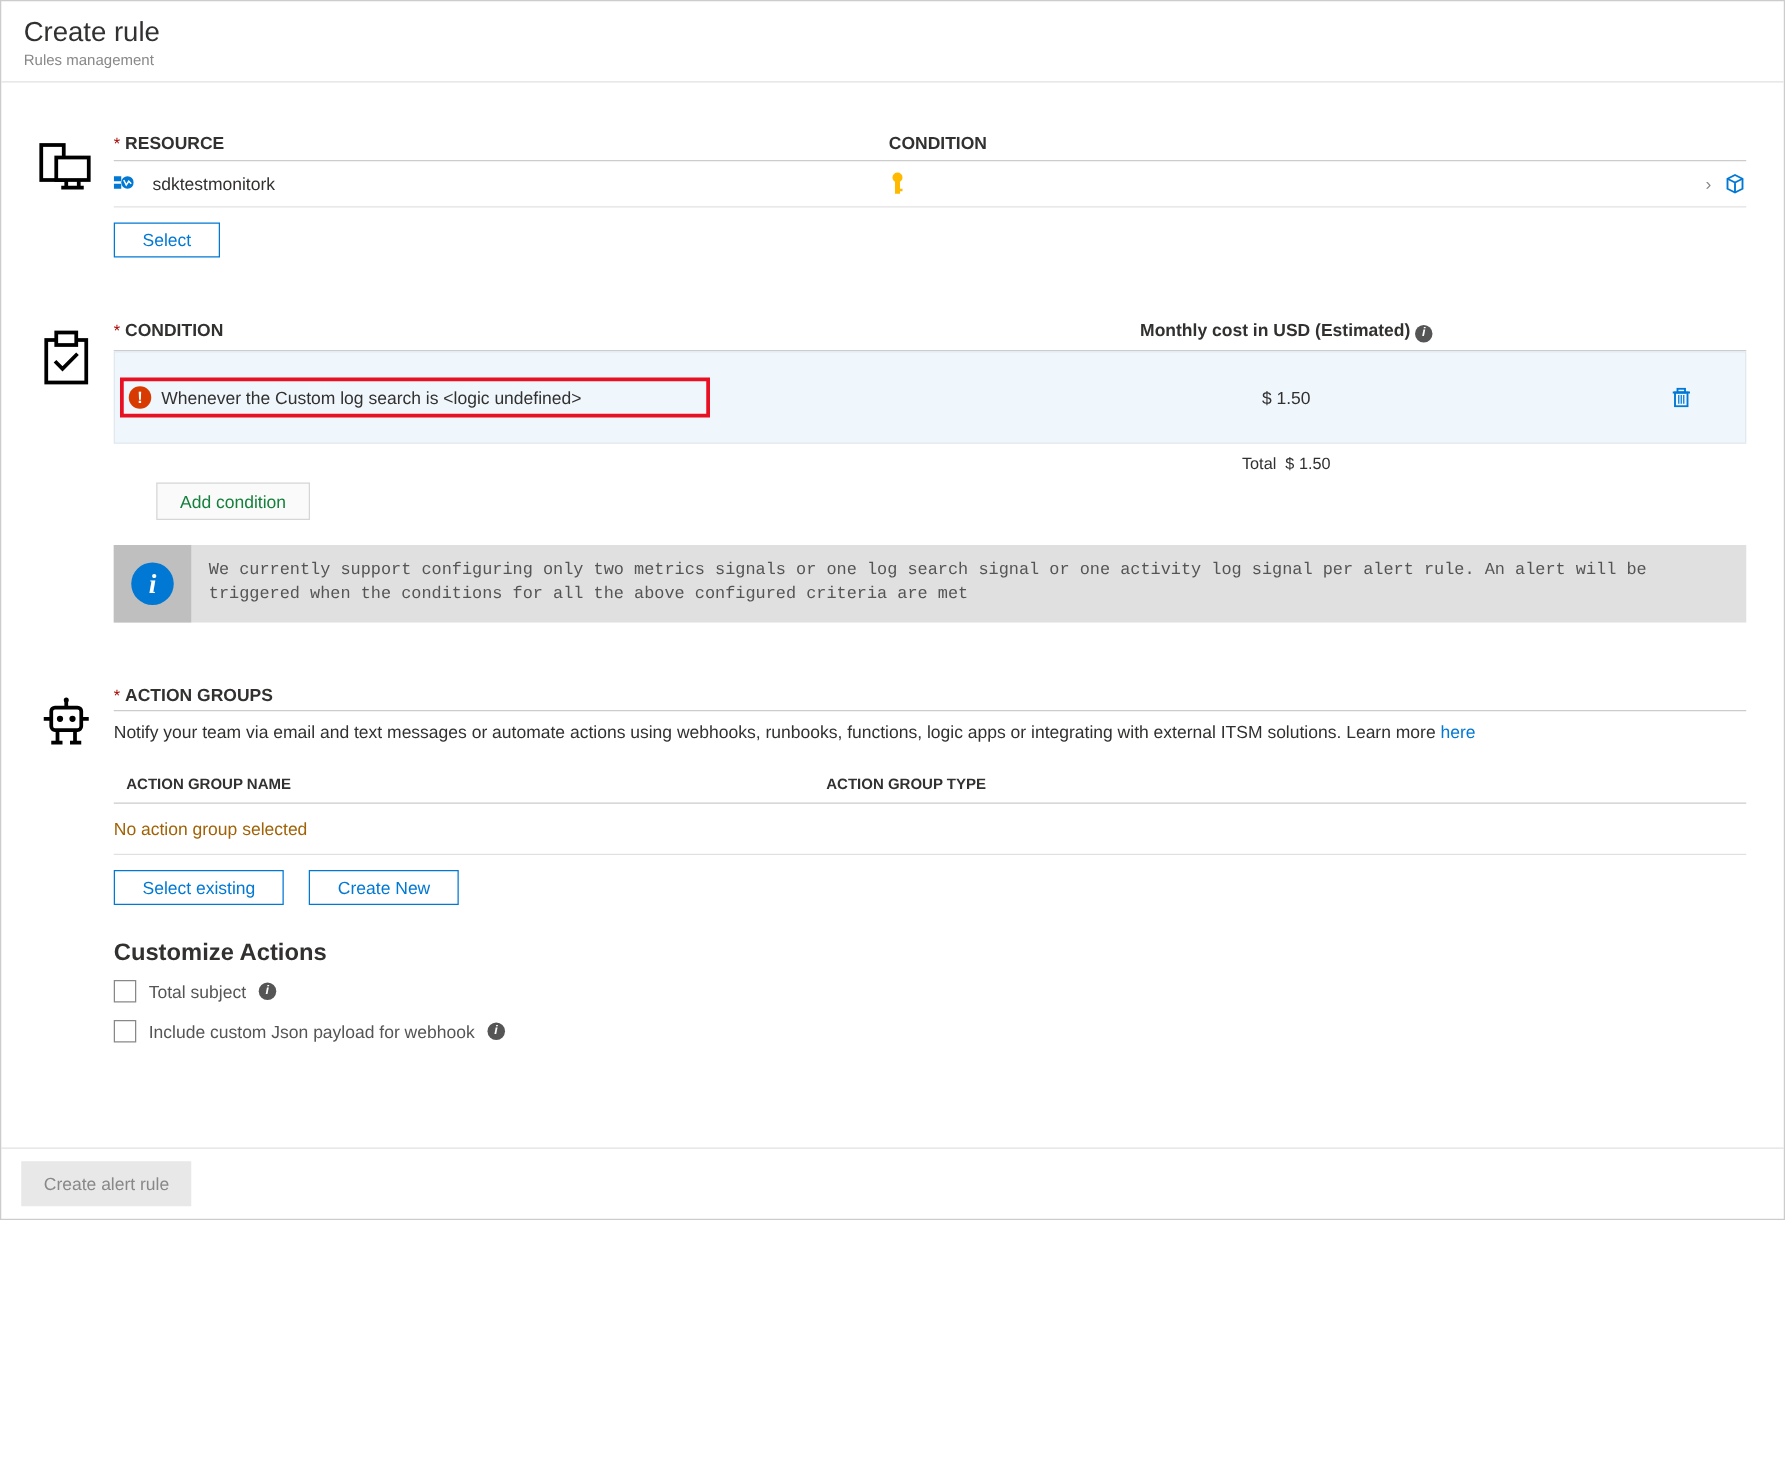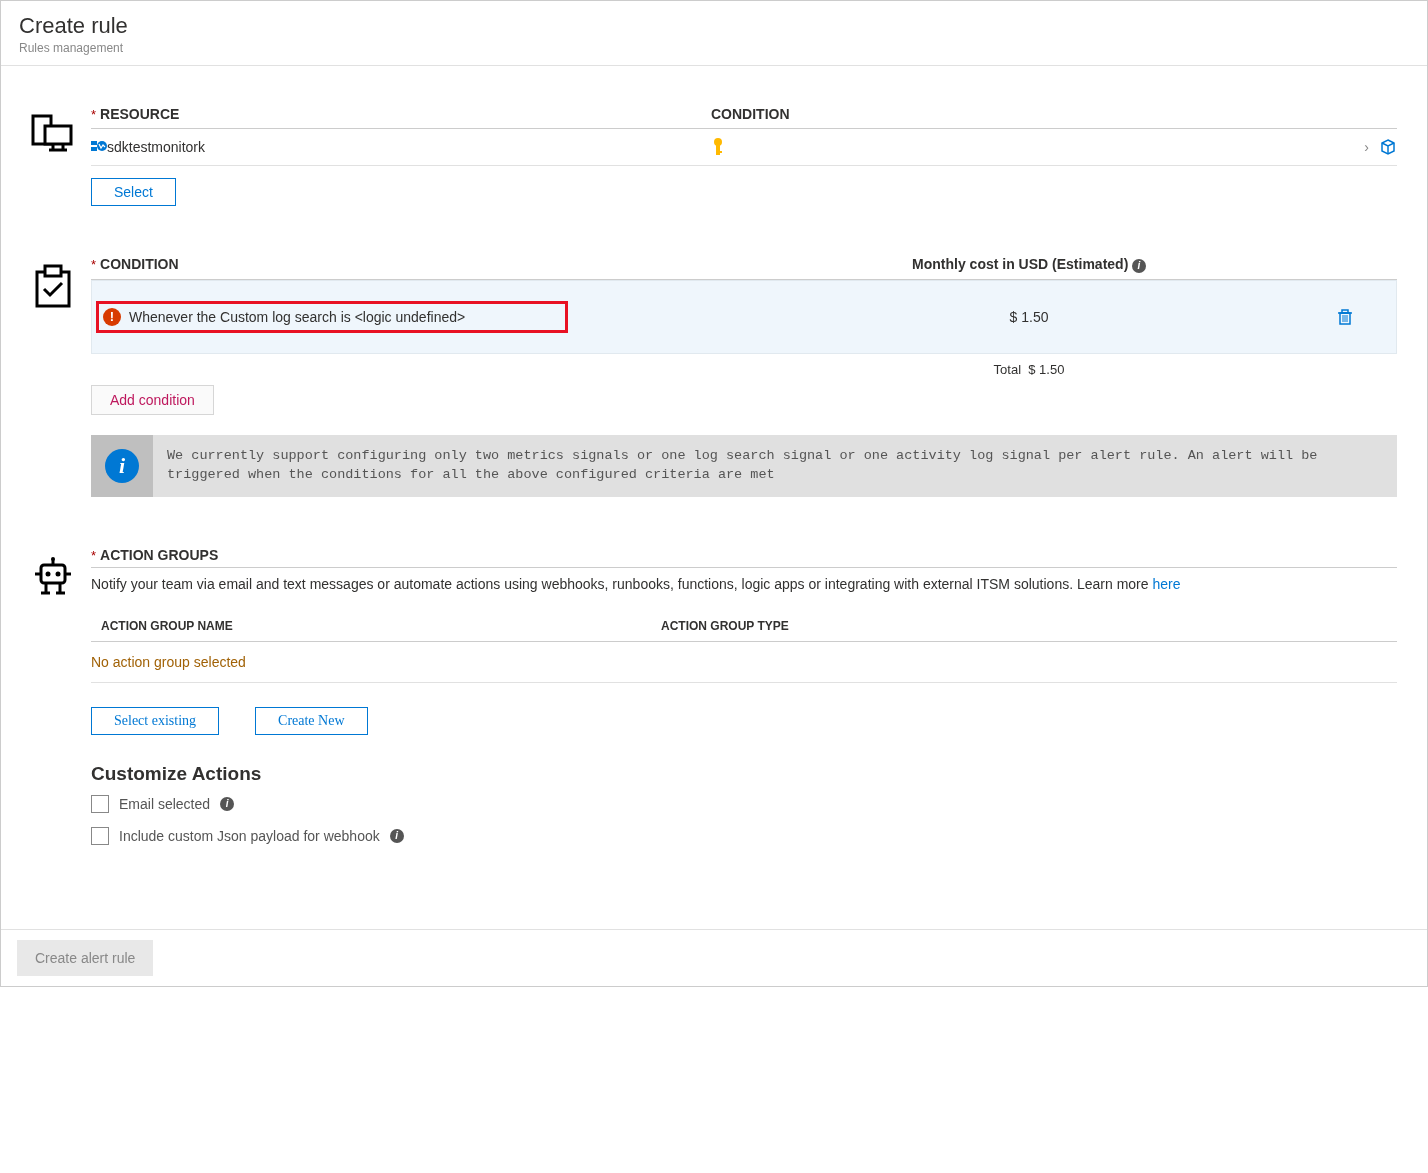--- a/index.html
+++ b/index.html
@@ -16,32 +16,32 @@
 .subtitle { font-size: 12px; color: #888; margin-top: 2px; }
 .content { padding: 40px 10px 60px 30px; }
 .section { display: flex; margin-bottom: 50px; }
 .section-icon { width: 60px; flex-shrink: 0; padding-top: 8px; }
 .section-body { flex: 1; padding-right: 20px; }
 .section-header { display: flex; border-bottom: 1px solid #ccc; padding-bottom: 6px; }
 .section-label { font-weight: 600; font-size: 14px; }
 .section-label-right { font-weight: 600; font-size: 14px; }
 .req { color: #a80000; margin-right: 4px; }
 .resource-row { display: flex; align-items: center; padding: 8px 0; border-bottom: 1px solid #e1e1e1; }
-.resource-left { display: flex; align-items: center; gap: 0; }
+.resource-left { display: flex; align-items: center; gap: 15px; }
 .res-icon { width: 16px; height: 16px; }
 .res-name { font-size: 14px; }
 .hierarchy-cell { display: flex; align-items: center; gap: 10px; }
 .btn-outline {
   border: 1px solid #0078d4; background: #fff; color: #0078d4;
   padding: 5px 22px; font-size: 14px; cursor: pointer;
   font-family: inherit;
 }
 .btn-disabled {
-  border: 1px solid #d6d6d6; background: #fafafa; color: #be185d;
-  padding: 6px 18px; font-size: 14px; font-family: inherit;
+  border: 1px solid #d6d6d6; background: #fafafa; color: #15803d;
+  padding: 6px 18px; font-size: 14px; font-family: inherit; margin-left: 34px;
 }
 .btn-footer {
   border: none; background: #e8e8e8; color: #888;
   padding: 10px 18px; font-size: 14px; cursor: pointer;
   font-family: inherit;
 }
 .cond-row {
   display: flex; align-items: center; background: #eff6fc;
   padding: 10px 8px; border: 1px solid #e1e9ef;
 }
@@ -78,21 +78,21 @@
   font-style: italic;
 }
 .info-text { padding: 10px 14px; font-size: 13.5px; line-height: 1.4; color: #555; font-family: Liberation Mono, monospace; }
 .desc-text { font-size: 14px; color: #323130; margin: 6px 0 4px; line-height: 1.5; }
 .link { color: #0078d4; text-decoration: none; cursor: pointer; }
 .ag-table-head {
   display: flex; border-bottom: 1px solid #ccc;
   padding: 20px 0 8px; font-weight: 600; font-size: 12px;
 }
 .ag-empty { padding: 12px 0; font-size: 14px; color: #a16207; border-bottom: 1px solid #e1e1e1; }
-.btn-row { display: flex; gap: 36px; margin-top: 24px; font-family: Liberation Serif, serif; }
+.btn-row { display: flex; gap: 20px; margin-top: 12px; }
 .customize-title { font-weight: 600; font-size: 19px; margin: 28px 0 10px; }
 .check-row { display: flex; align-items: center; gap: 10px; margin-bottom: 14px; color: #555; font-size: 14px;}
 .checkbox { width: 18px; height: 18px; border: 1px solid #888; flex-shrink: 0; cursor: pointer; }
 .help { width: 14px; height: 14px; border-radius: 50%; background: #555; color: #fff; display: inline-flex; align-items: center; justify-content: center; font-size: 10px; font-weight: bold; font-style: italic; }
 .footer { padding: 10px 16px; border-top: 1px solid #e1e1e1; }
 svg { display: block; }
 .col-left { flex: 0 0 620px; }
 .col-mid { flex: 1; text-align: center; }
 .col-right { flex: 0 0 50px; }
 .chev { color: #888; font-size: 14px; }
@@ -236,21 +236,21 @@
         <div>ACTION GROUP TYPE</div>
       </div>
       <div class="ag-empty">No action group selected</div>
       <div class="btn-row">
         <button class="btn-outline">Select existing</button>
         <button class="btn-outline">Create New</button>
       </div>
       <div class="customize-title">Customize Actions</div>
       <div class="check-row">
         <div class="checkbox"></div>
-        <span>Email selected</span>
+        <span>Total subject</span>
         <span class="help">i</span>
       </div>
       <div class="check-row">
         <div class="checkbox"></div>
         <span>Include custom Json payload for webhook</span>
         <span class="help">i</span>
       </div>
     </div>
   </div>
 

